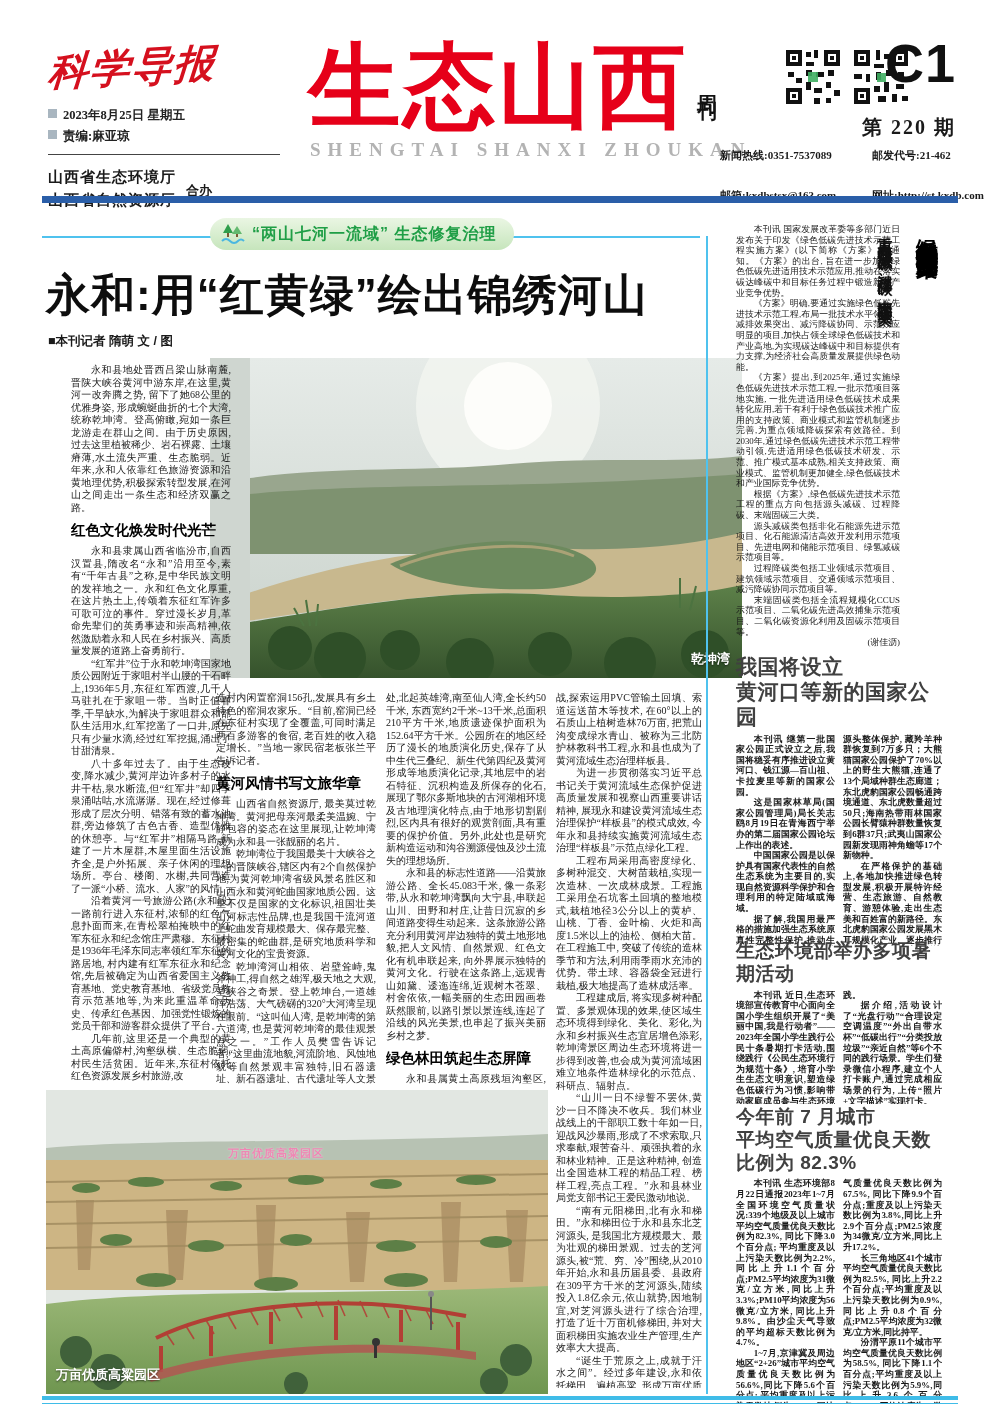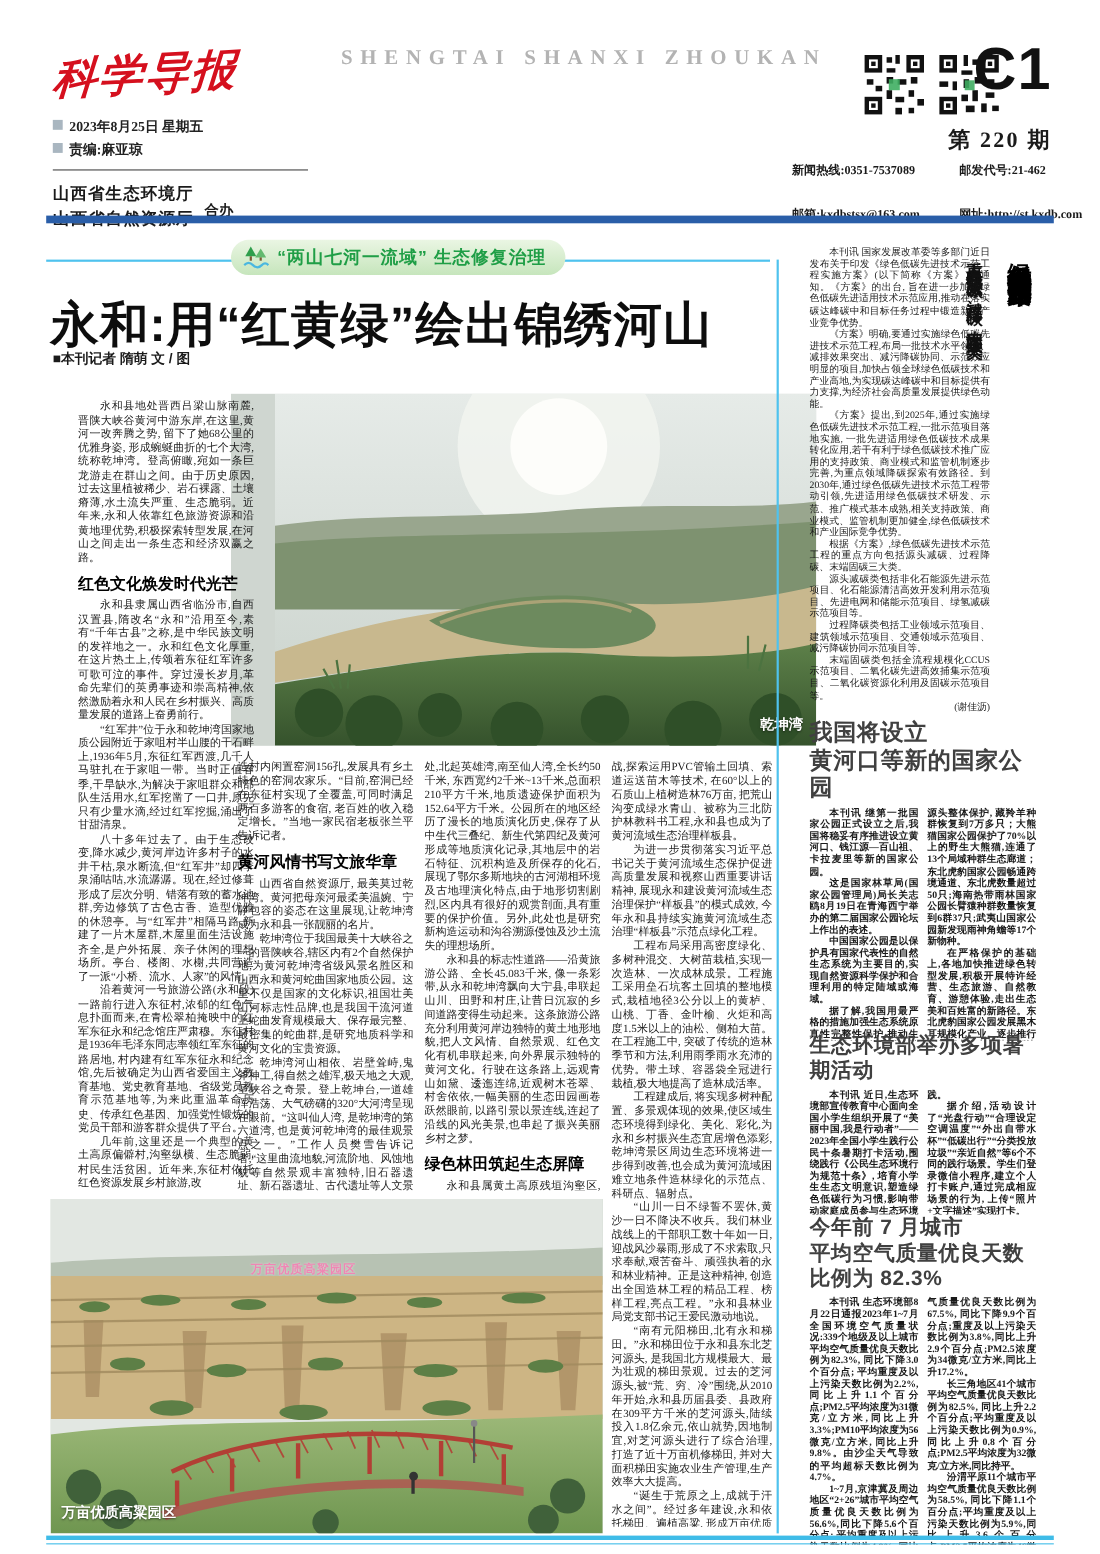--- a/index.html
+++ b/index.html
@@ -33,21 +33,21 @@
   .blue-bar{position:absolute;left:42px;right:42px;top:196px;height:7px;background:#2a5ea8;}
   
   .main{position:absolute;left:42px;top:218px;width:662px;height:1178px;}
   .top-line{position:absolute;left:0;right:4px;top:18px;height:2px;background:#4fc2ee;}
   .banner{position:absolute;left:168px;top:0;height:32px;padding:0 18px 0 10px;display:flex;align-items:center;
         background:linear-gradient(#eaf6e3,#c6e5bc);border-radius:17px;z-index:2;
         font:bold 16px "Liberation Sans",sans-serif;color:#1f9e46;letter-spacing:1px;white-space:nowrap;}
   .banner svg{margin-right:6px;}
   .headline{position:absolute;left:4px;top:48px;margin:0;font:900 44px "Liberation Sans",sans-serif;
         color:#0d0d0d;letter-spacing:1px;white-space:nowrap;}
-  .byline{position:absolute;left:6px;top:100px;font:bold 12.5px "Liberation Sans",sans-serif;text-align:right;}
+  .byline{position:absolute;left:6px;top:115px;font:bold 12.5px "Liberation Sans",sans-serif;text-align:right;}
   .photo{position:absolute;overflow:hidden;background:#cfd6d0;}
   .photo svg{display:block;width:100%;height:100%;}
   .photo1{left:168px;top:140px;width:492px;height:320px;padding-left:40px;}
   .photo2{left:4px;top:872px;width:502px;height:304px;}
   .pcap{position:absolute;font:bold 13px "Liberation Sans",sans-serif;color:#fff;text-shadow:0 1px 2px rgba(0,0,0,.55);}
   .pcap1{right:12px;bottom:10px;}
   .pcap2{left:10px;bottom:10px;}
   .psign{position:absolute;left:182px;top:56px;font:bold 11px "Liberation Sans",sans-serif;color:#ef86b4;
         text-shadow:0 0 2px rgba(255,255,255,.5);letter-spacing:1px;}
   .col{position:absolute;overflow:hidden;text-align:justify;font-size:10px;line-height:12.5px;}
@@ -98,20 +98,24 @@
       <div class="orgs">
         <div class="names">
           <div>山西省生态环境厅</div>
           <div>山西省自然资源厅</div>
         </div>
         <div class="cohost">合办</div>
       </div>
     </div>
 
     <div class="mh-center">
+      <div class="title-row">
+        <div class="paper-title">生态山西</div>
+        <div class="weekly">周刊</div>
+      </div>
       <div class="pinyin">SHENGTAI SHANXI ZHOUKAN</div>
     </div>
 
     <div class="mh-right">
       <svg class="qr qr1" viewBox="0 0 58 58">
         <rect width="58" height="58" fill="#fff"></rect>
         <g fill="#111">
           <rect x="2" y="2" width="16" height="16"></rect>
             <rect x="40" y="2" width="16" height="16"></rect>
             <rect x="2" y="40" width="16" height="16"></rect>

